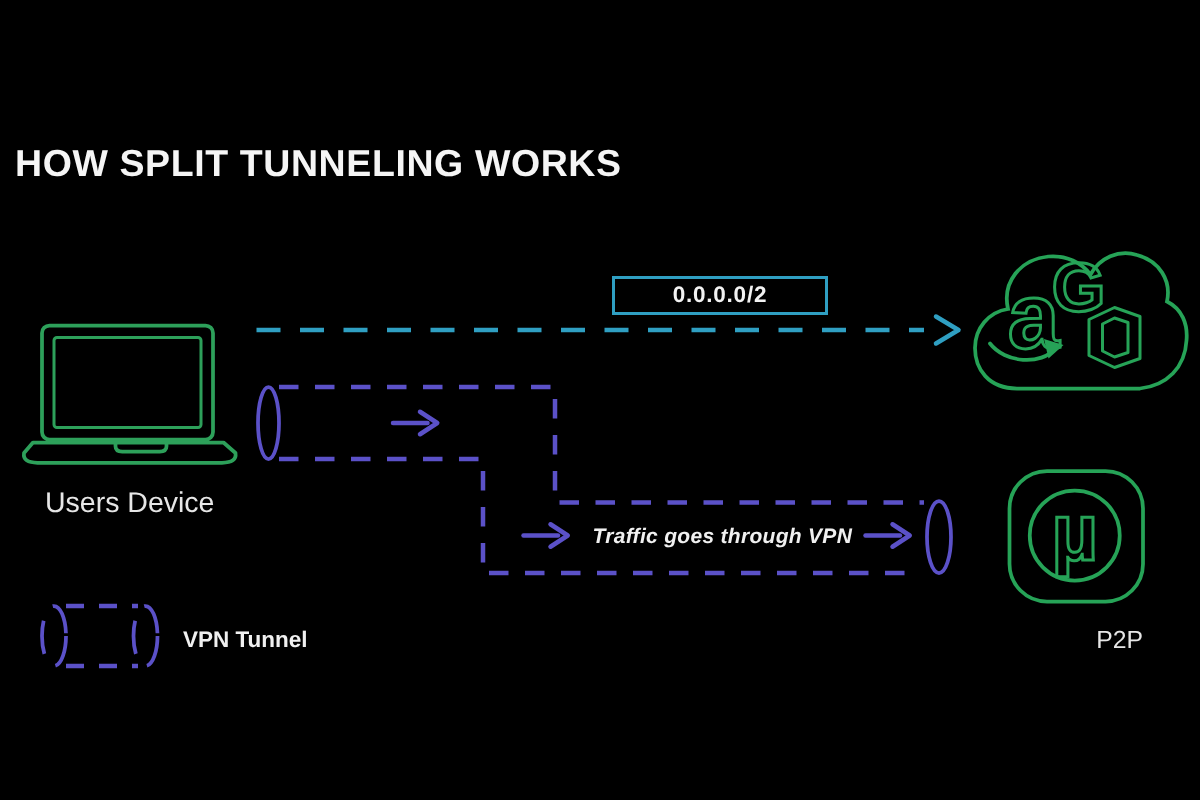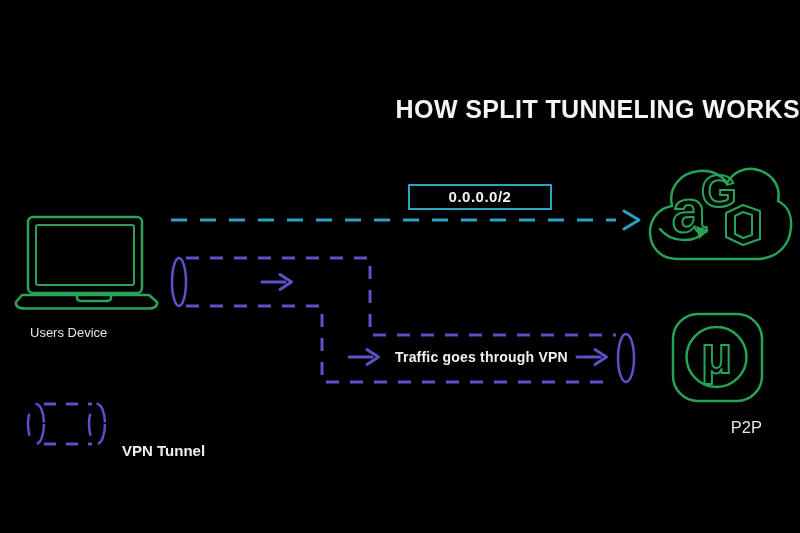--- a/index.html
+++ b/index.html
@@ -3,34 +3,34 @@
 <meta charset="utf-8">
 <style>
   html,body{margin:0;padding:0;background:#000;}
   .stage{
     position:relative;width:800px;height:533px;background:#000;
     overflow:hidden;font-family:"Liberation Sans",sans-serif;
   }
   .stage *{box-sizing:border-box;}
   .title{
     position:absolute;left:10px;top:95px;width:790px;margin:0;
-    text-align:right;color:#f5f5f5;font-size:25px;font-weight:700;
+    text-align:left;color:#f5f5f5;font-size:25px;font-weight:700;
     letter-spacing:.4px;
   }
   .diagram-svg{position:absolute;left:0;top:0;}
   .route-box{
     position:absolute;left:408px;top:184px;width:144px;height:26px;
     border:2px solid #2f9fc2;color:#f2f2f2;font-size:15px;font-weight:700;
     text-align:center;line-height:22px;letter-spacing:.5px;
   }
   .lbl{position:absolute;color:#e6e6e6;white-space:nowrap;}
-  .lbl-users{left:30px;top:325px;width:112px;text-align:left;font-size:13px;}
-  .lbl-traffic{left:395px;top:349px;font-size:14px;font-weight:700;color:#f0f0f0;letter-spacing:.2px;}
+  .lbl-users{left:30px;top:325px;width:112px;text-align:right;font-size:19px;}
+  .lbl-traffic{left:395px;top:349px;font-size:14px;font-weight:700;color:#f0f0f0;letter-spacing:.2px;font-style:italic;}
   .lbl-p2p{left:672px;top:418px;width:90px;text-align:right;font-size:16.5px;}
-  .lbl-legend{left:122px;top:418px;font-size:15px;font-weight:700;color:#f0f0f0;margin-top:24px;}
+  .lbl-legend{left:122px;top:418px;font-size:15px;font-weight:700;color:#f0f0f0;}
 </style>
 </head>
 <body>
 
 <div class="stage">
 
   <h1 class="title">HOW SPLIT TUNNELING WORKS</h1>
 
   <svg class="diagram-svg" width="800" height="533" viewBox="0 0 800 533">
 

